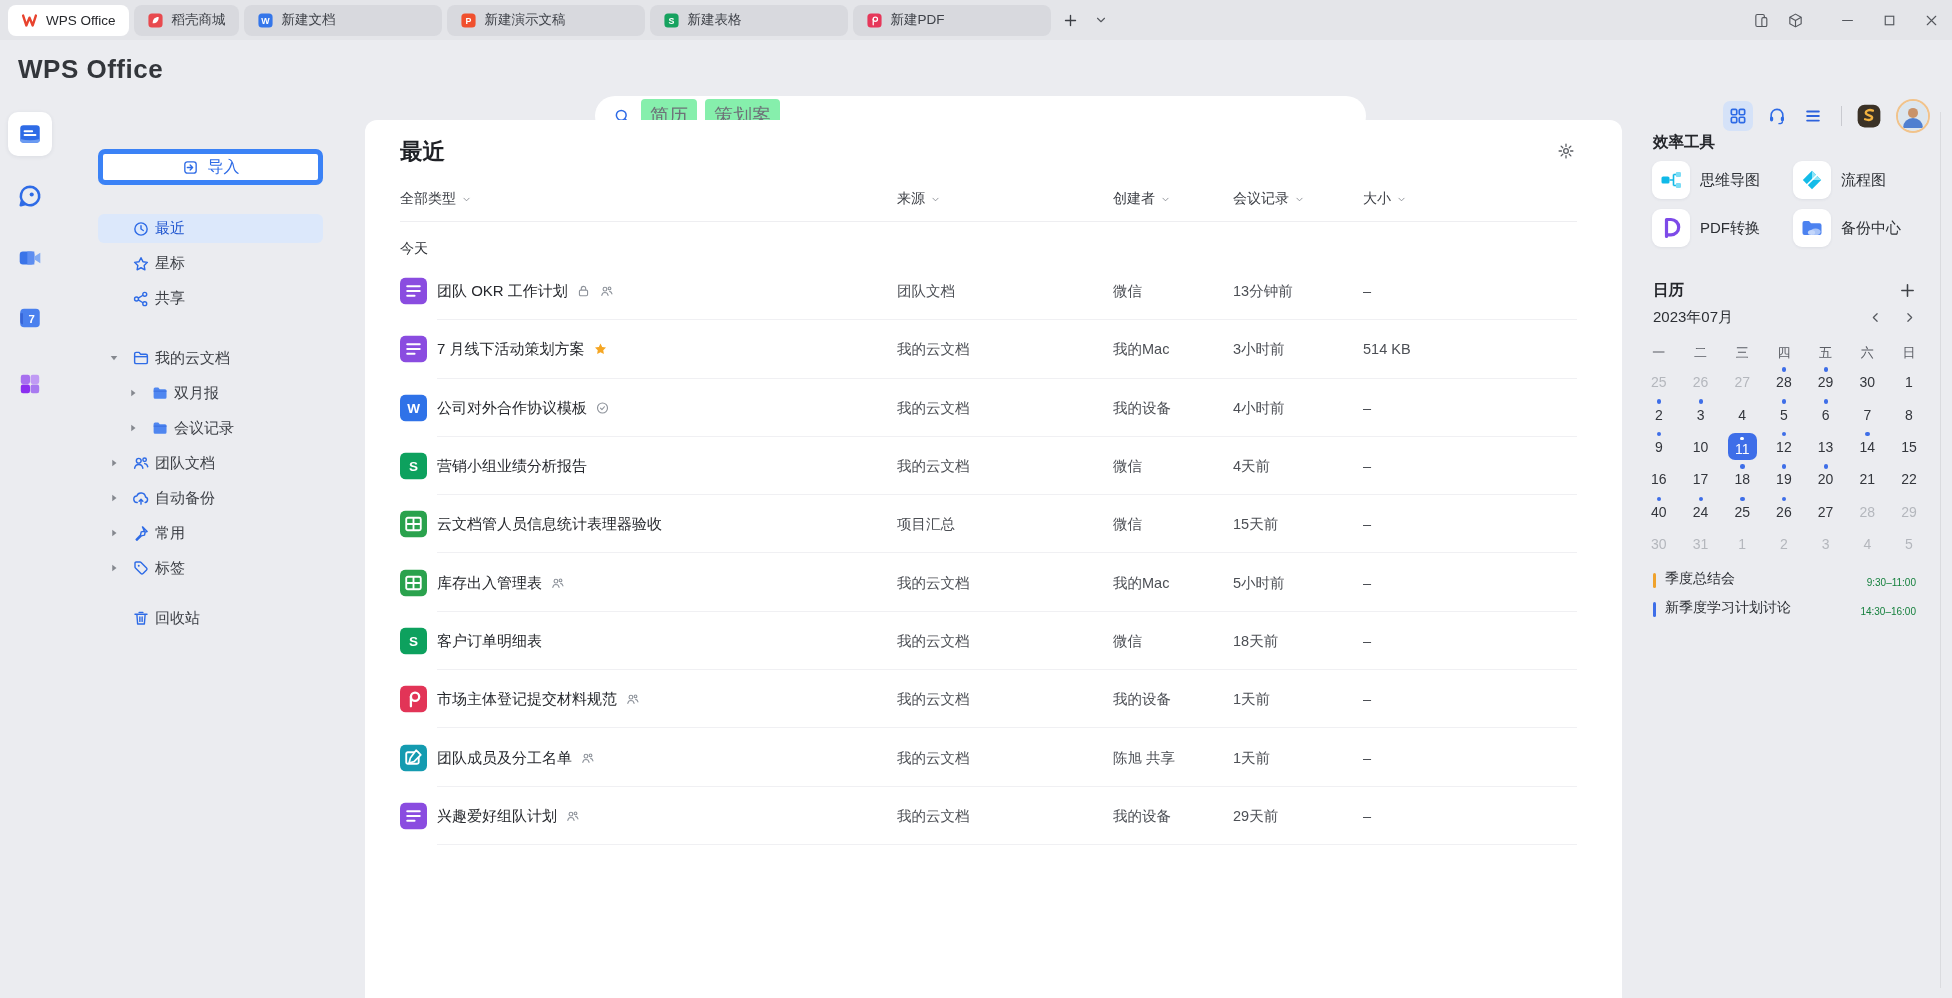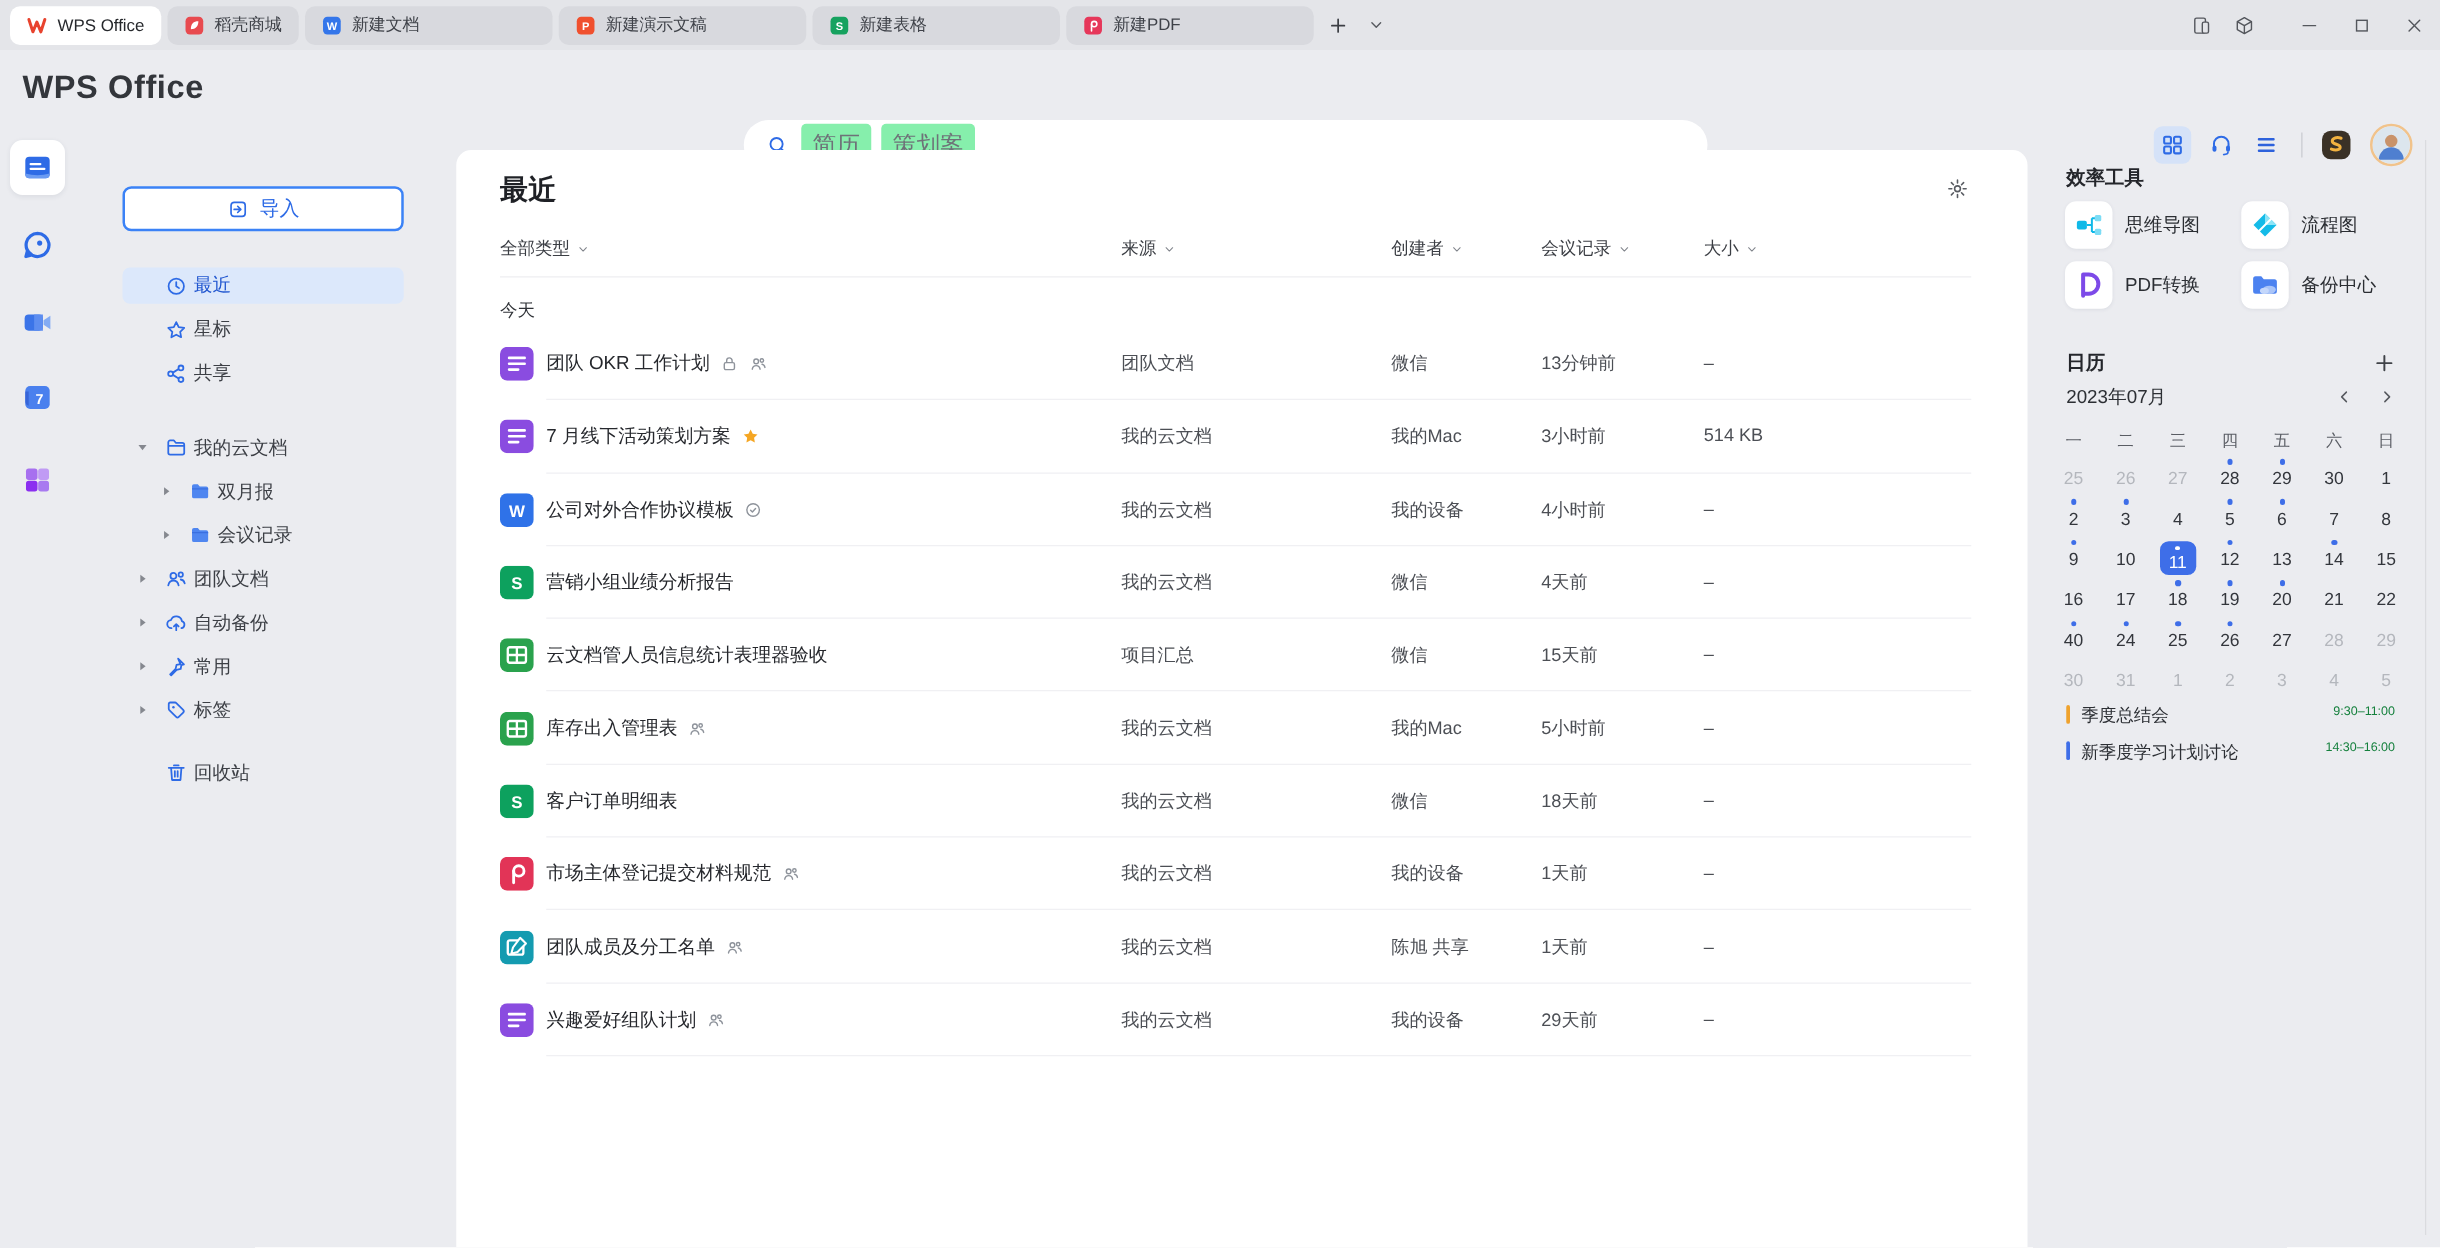--- a/index.html
+++ b/index.html
@@ -56,21 +56,21 @@
   .rail-item{position:absolute;left:8px;width:44px;height:44px;display:grid;place-items:center;
              border-radius:10px;}
   .rail-item.active{background:#fff;box-shadow:0 1px 4px rgba(40,50,80,.08);}
   .rail-item .icon{width:26px;height:26px;}
 
   
   .leftnav{position:absolute;left:98px;top:135px;width:225px;}
   .btn-new{height:38px;background:#2c68e8;border-radius:7px;color:#fff;display:flex;
            align-items:center;justify-content:center;gap:9px;font-size:16px;}
   .btn-new .icon{width:15px;height:15px;color:#fff;}
-  .btn-import{margin-top:14px;height:36px;background:#fff;border:2px solid #3b82f6;
+  .btn-import{margin-top:14px;height:36px;background:#fff;border:5px solid #3b82f6;
               border-radius:7px;color:#2e6be6;display:flex;align-items:center;
               justify-content:center;gap:9px;font-size:16px;box-sizing:border-box;}
   .btn-import .icon{width:17px;height:17px;}
   .navlist{margin-top:29px;}
   .nav-item{display:flex;align-items:center;height:29px;border-radius:6px;padding-left:34px;
             gap:5px;font-size:15px;color:#3c3f45;margin-bottom:6px;}
   .nav-item .icon{width:18px;height:18px;color:#2e6be6;}
   .nav-item.active{background:#dce8fb;color:#2257d0;}
   .tree{margin-top:31px;}
   .tree-item{height:28px;margin-bottom:7px;display:flex;align-items:center;font-size:15px;
@@ -126,21 +126,21 @@
   .dh{display:grid;place-items:center;font-size:13px;color:#5a5d64;}
   .dc{position:relative;display:grid;place-items:center;font-size:14px;color:#33363c;}
   .dc.muted{color:#b4b7bd;}
   .dc .dot{position:absolute;top:1px;left:50%;margin-left:-2px;width:4.5px;height:4.5px;
            border-radius:50%;background:#3e6ee8;}
   .dc .selbox{position:relative;width:29px;height:27px;background:#3e6ee8;border-radius:7px;
               color:#fff;display:grid;place-items:center;padding-top:4px;box-sizing:border-box;}
   .dc .selbox .sdot{position:absolute;top:3.5px;left:50%;margin-left:-1.75px;width:3.5px;
                     height:3.5px;border-radius:50%;background:#fff;}
   .events{position:absolute;left:1653px;top:564px;width:263px;}
-  .event{display:flex;align-items:flex-start;height:24px;margin-bottom:5px;}
+  .event{display:flex;align-items:flex-end;height:24px;margin-bottom:5px;}
   .ebar{width:3px;height:15px;border-radius:2px;margin-right:9px;flex:none;}
   .etitle{flex:1;font-size:14px;color:#2c2f34;white-space:nowrap;overflow:hidden;}
   .etime{font-size:10px;color:#15803d;white-space:nowrap;}
   .scrolltrack{position:absolute;right:11px;top:112px;bottom:10px;width:1px;background:#dadbdf;}
 </style>
 </head>
 <body>
 
 <div class="stage">
 

